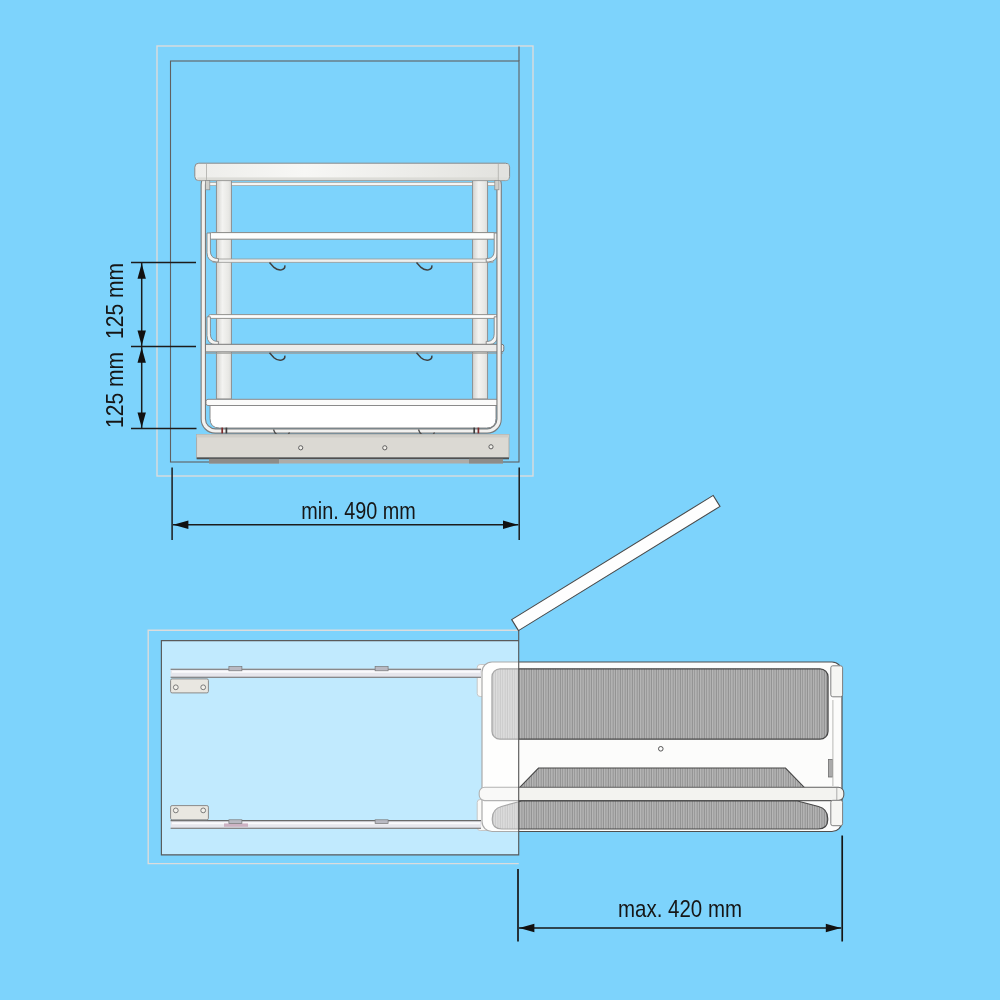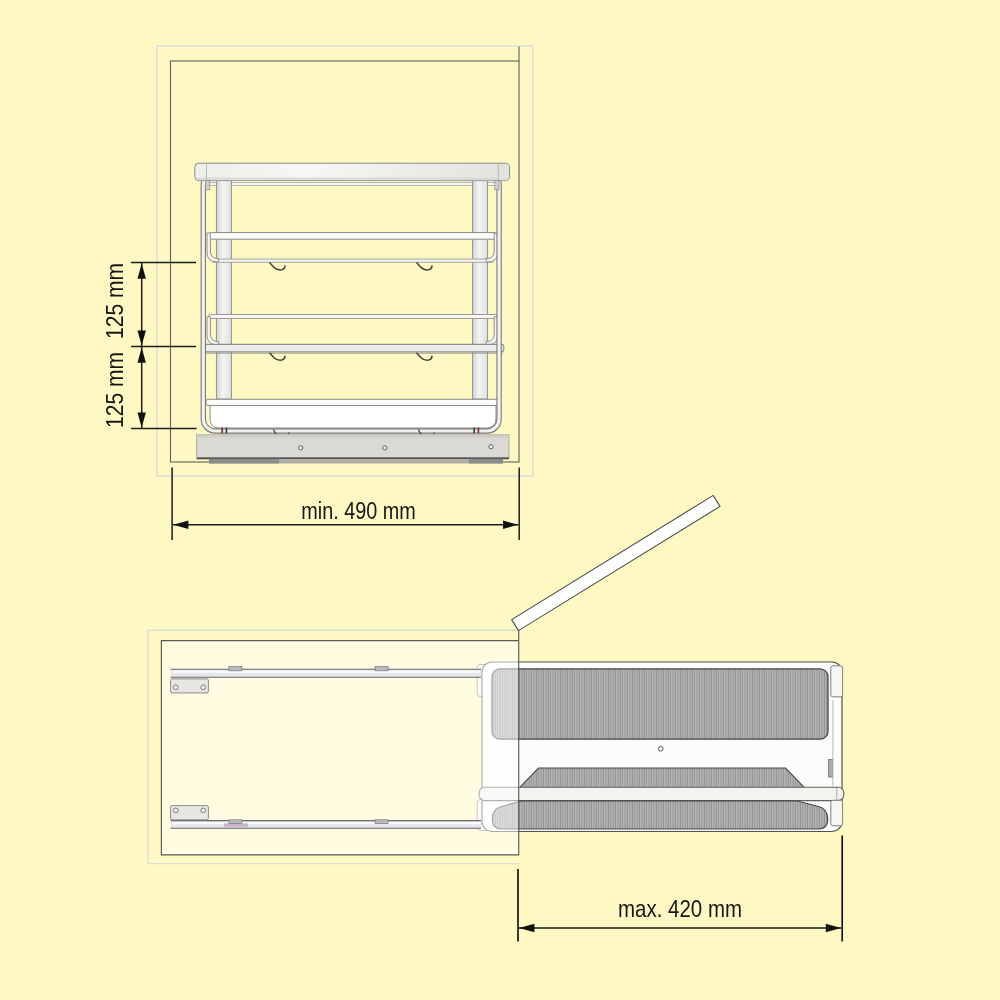--- a/index.html
+++ b/index.html
@@ -1,16 +1,16 @@
 <!DOCTYPE html>
 <html><head>
 <meta charset="utf-8">
 <style>
 html,body{margin:0;padding:0;background:#ffffff;}
-#stage{position:relative;width:1000px;height:1000px;background:#fef9c3;overflow:hidden;}
+#stage{position:relative;width:1000px;height:1000px;background:#7dd3fc;overflow:hidden;}
 text{font-family:"Liberation Sans",sans-serif;fill:#161616;}
 </style>
 </head>
 <body>
 <div id="stage">
 <svg width="1000" height="1000" viewBox="0 0 1000 1000" xmlns="http://www.w3.org/2000/svg">
 <defs>
 <linearGradient id="capGrad" x1="0" y1="0" x2="1" y2="0">
 <stop offset="0" stop-color="#ededea"></stop>
           <stop offset="0.35" stop-color="#f7f7f5"></stop>

